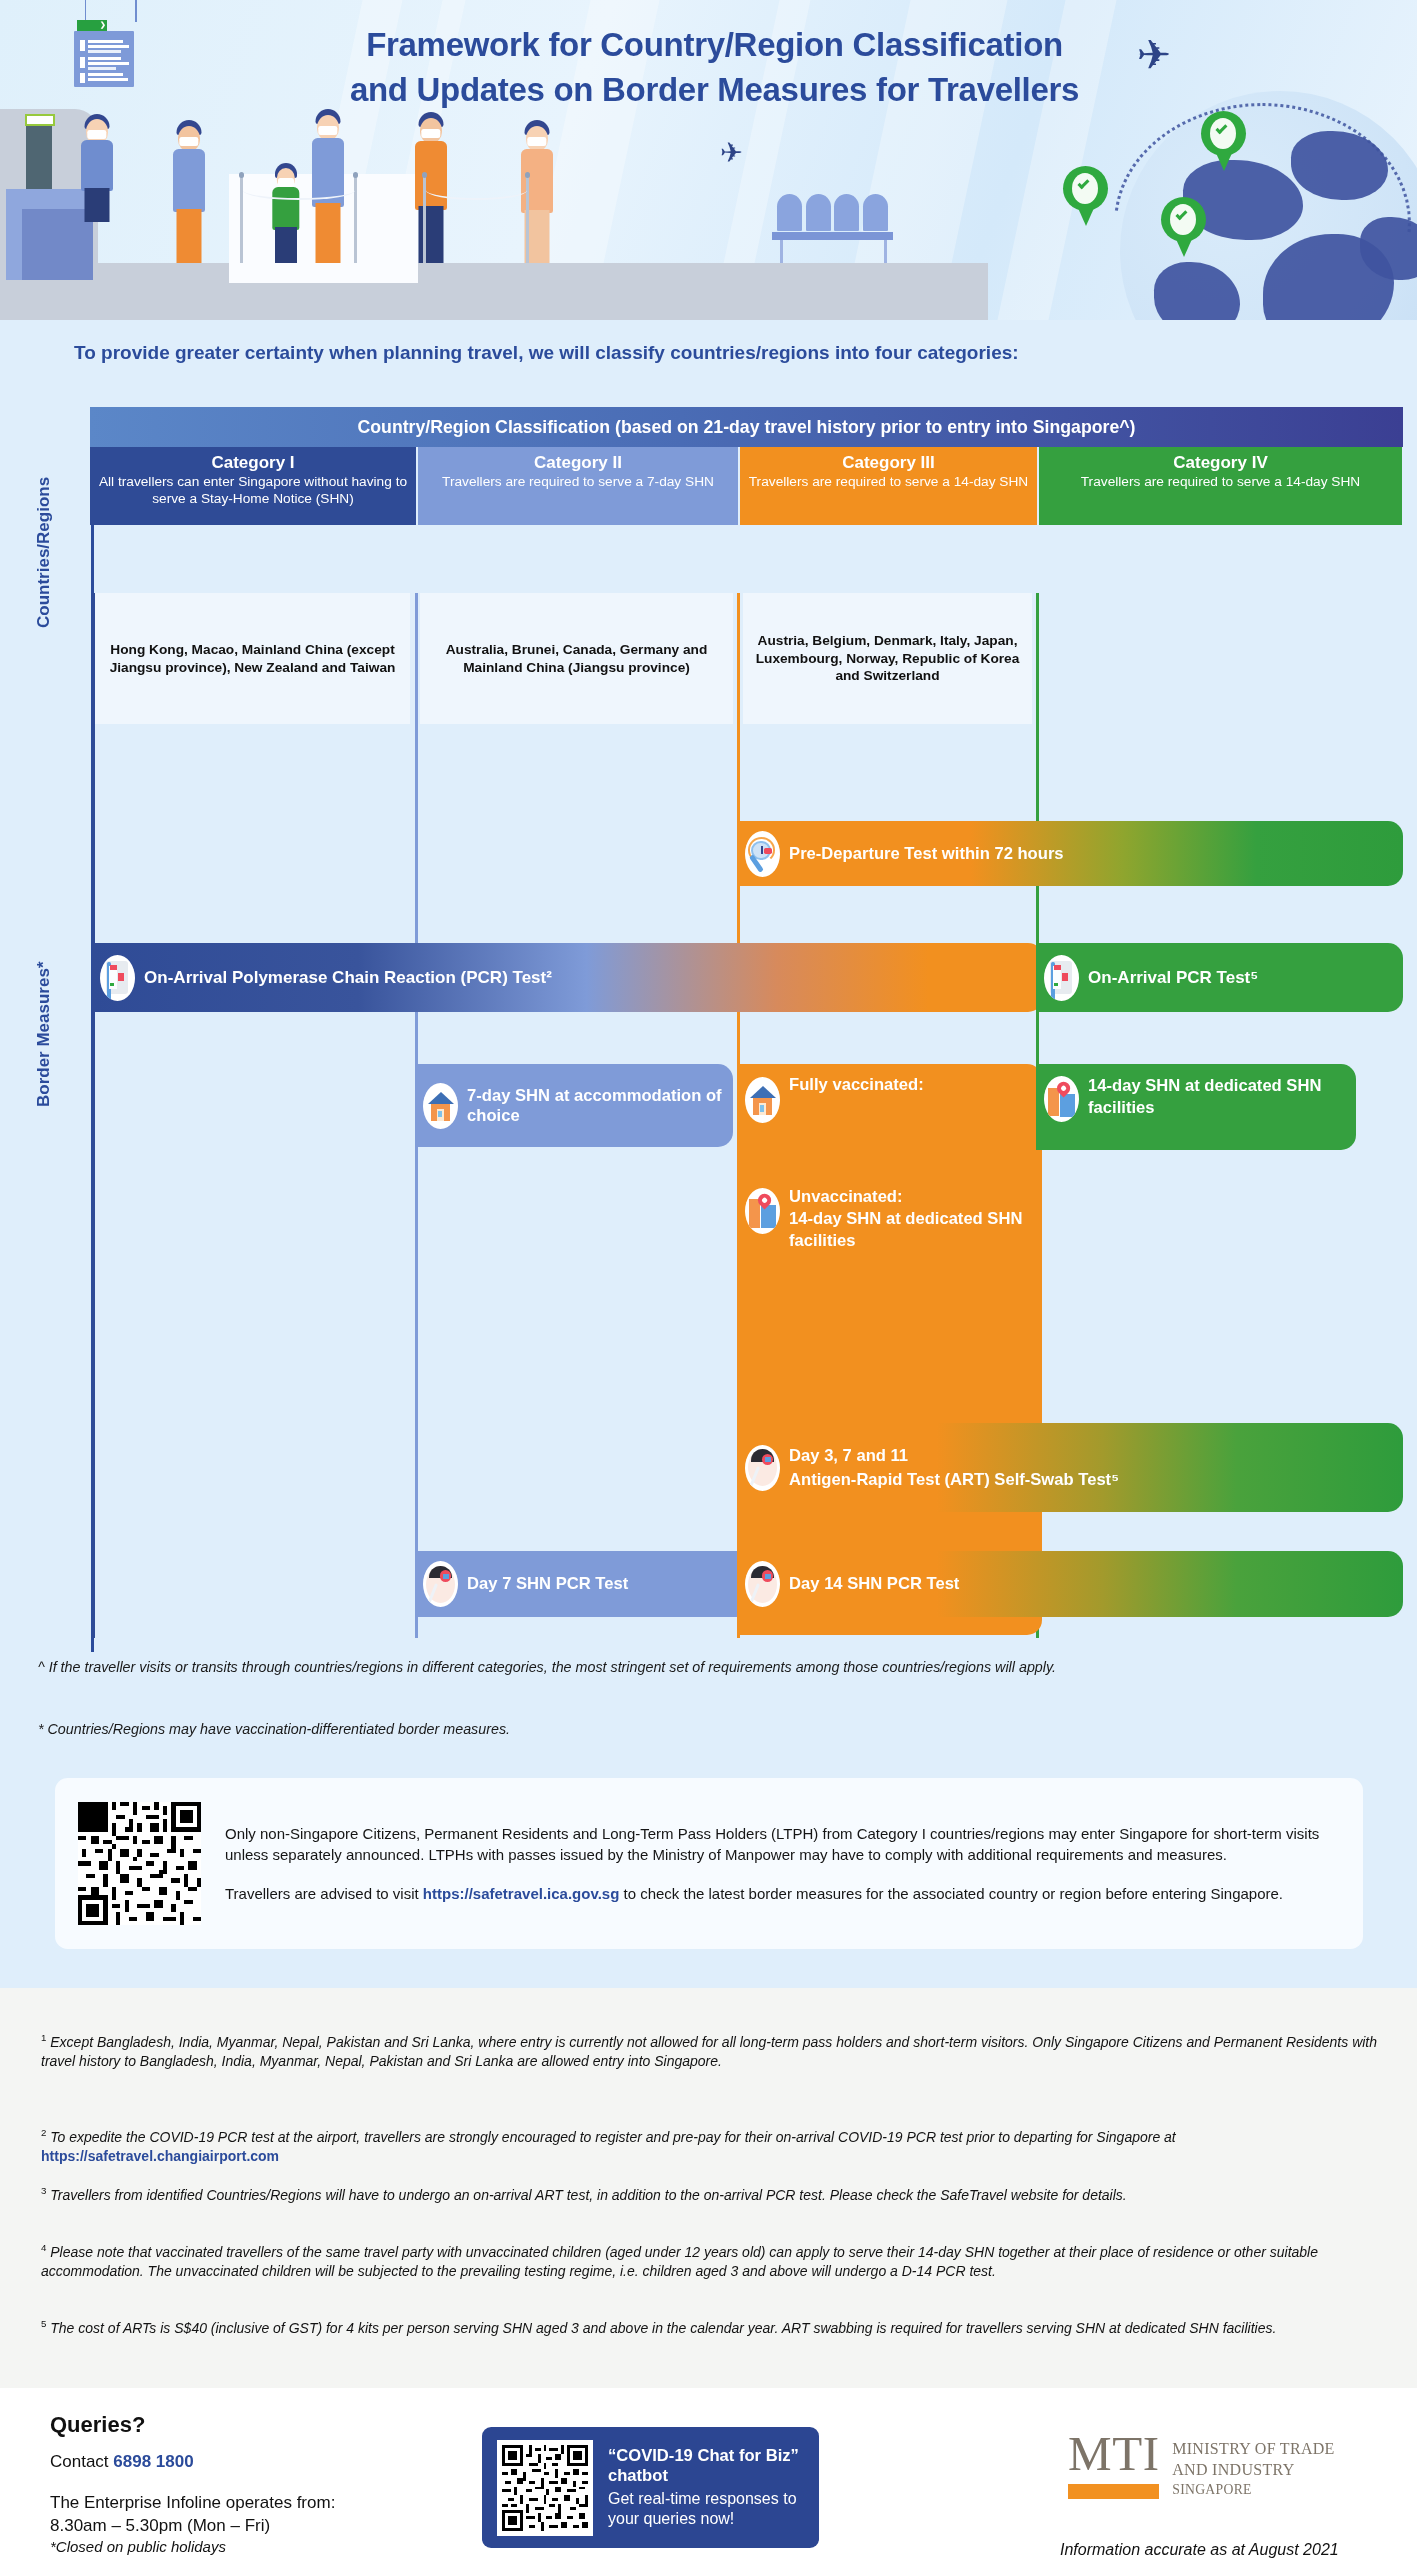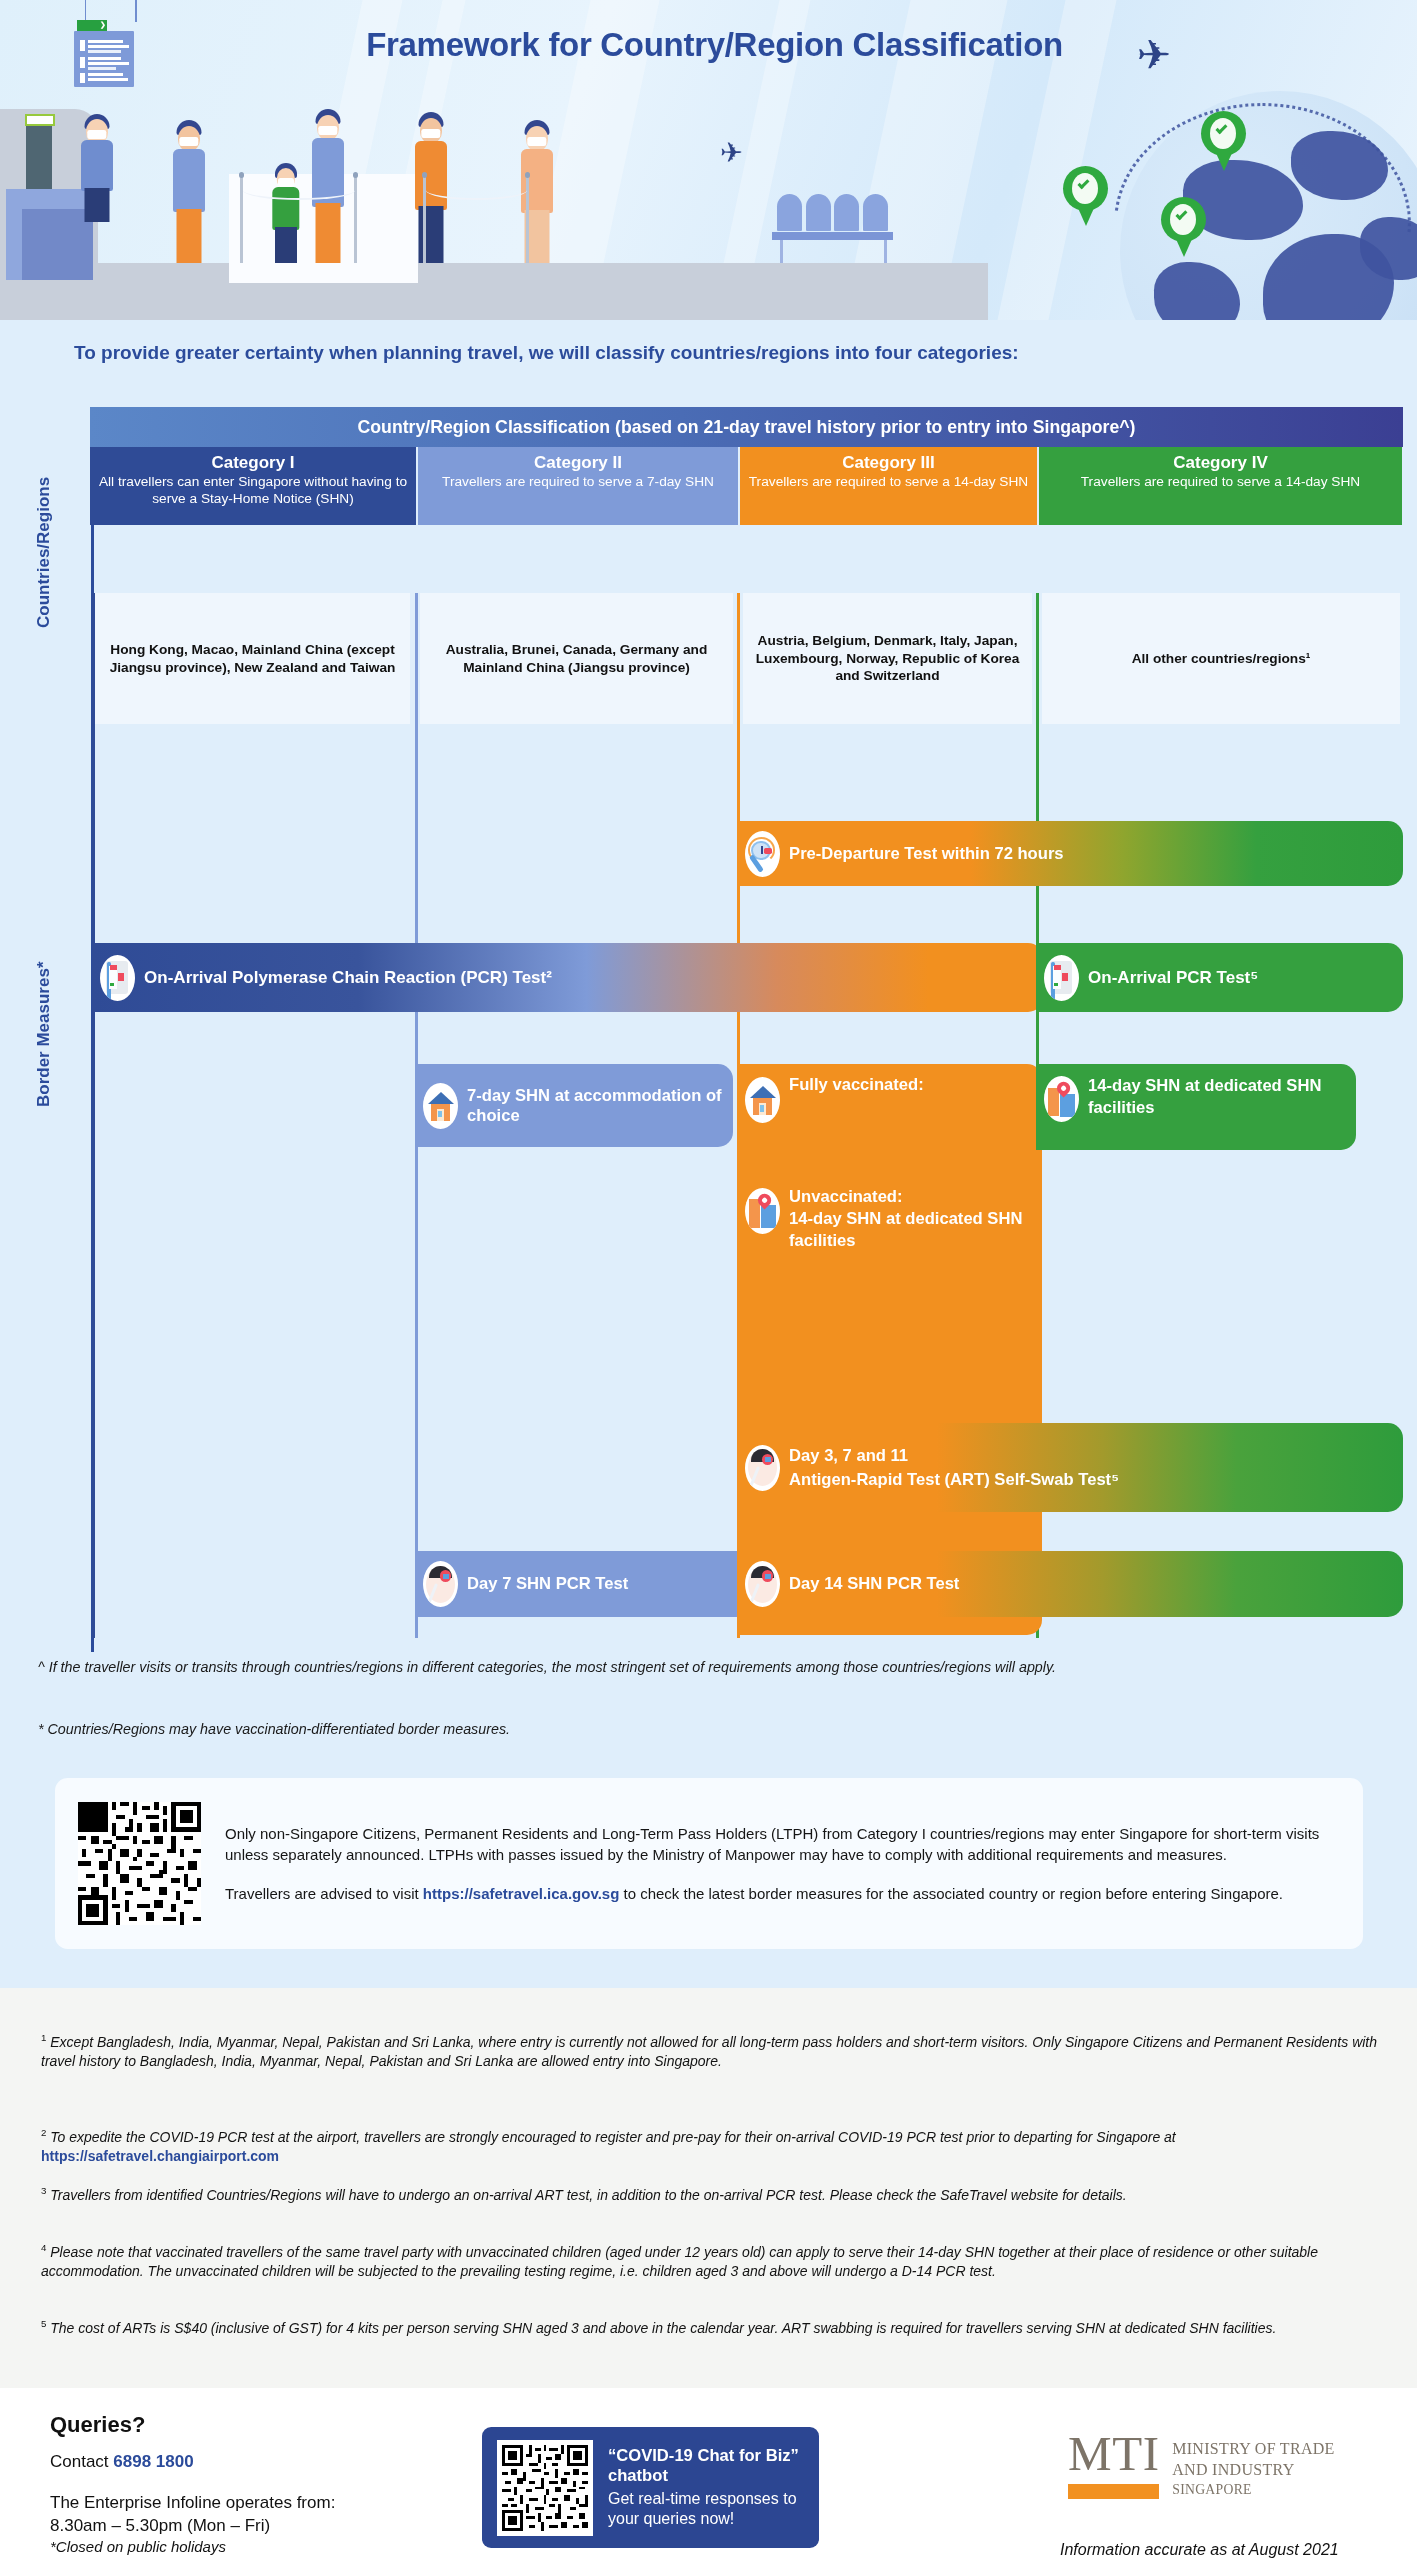--- a/index.html
+++ b/index.html
@@ -318,20 +318,21 @@
       <div class="drop"></div>
         <div class="tail"></div>
         <div class="ring"></div>
         <div class="chk"></div>
     </div>
     <div class="plane" style="right:246px; top:31px; font-size:41px;">✈</div>
     <div class="plane" style="right:674px; top:137px; font-size:27.4px;">✈</div>
 
     <div class="hero-title">
       <div>Framework for Country/Region Classification</div>
+      <div>and Updates on Border Measures for Travellers</div>
     </div>
   </div>
 
   <div class="intro">To provide greater certainty when planning travel, we will classify countries/regions into four categories:</div>
 
   <div class="rowlabel cr">Countries/Regions</div>
   <div class="rowlabel bm">Border Measures*</div>
   <div class="spine"></div>
 
   <div class="bighdr">Country/Region Classification (based on 21-day travel history prior to entry into Singapore^)</div>
@@ -349,21 +350,20 @@
     <div class="cs">Travellers are required to serve a 14-day SHN</div>
   </div>
   <div class="cathdr" style="left:1039px; width:363px; background:#35a03f;">
     <div class="ct">Category IV</div>
     <div class="cs">Travellers are required to serve a 14-day SHN</div>
   </div>
 
   <div class="countrycell" style="left:95px; width:315px;">Hong Kong, Macao, Mainland China (except Jiangsu province), New Zealand and Taiwan</div>
   <div class="countrycell" style="left:420px; width:313px;">Australia, Brunei, Canada, Germany and Mainland China (Jiangsu province)</div>
   <div class="countrycell" style="left:743px; width:289px;">Austria, Belgium, Denmark, Italy, Japan, Luxembourg, Norway, Republic of Korea and Switzerland</div>
-  <div class="countrycell" style="left:1042px; width:358px;">All other countries/regions¹</div>
 
   <div class="vline" style="left:92px; background:#2f4b96;"></div>
   <div class="vline" style="left:415px; background:#7f9bd8;"></div>
   <div class="vline" style="left:737px; background:#f2901f;"></div>
   <div class="vline" style="left:1036px; background:#35a03f;"></div>
 
   <div class="pill" style="left:737px; top:821px; width:666px; height:65px; font-size:16.6px;
               background:linear-gradient(90deg,#f2901f 0%,#f2901f 35%,#8fa52e 58%,#35a03f 78%,#2e9c3c 100%);">
     <span class="pillicon">
       <i class="ic-arc"></i>

